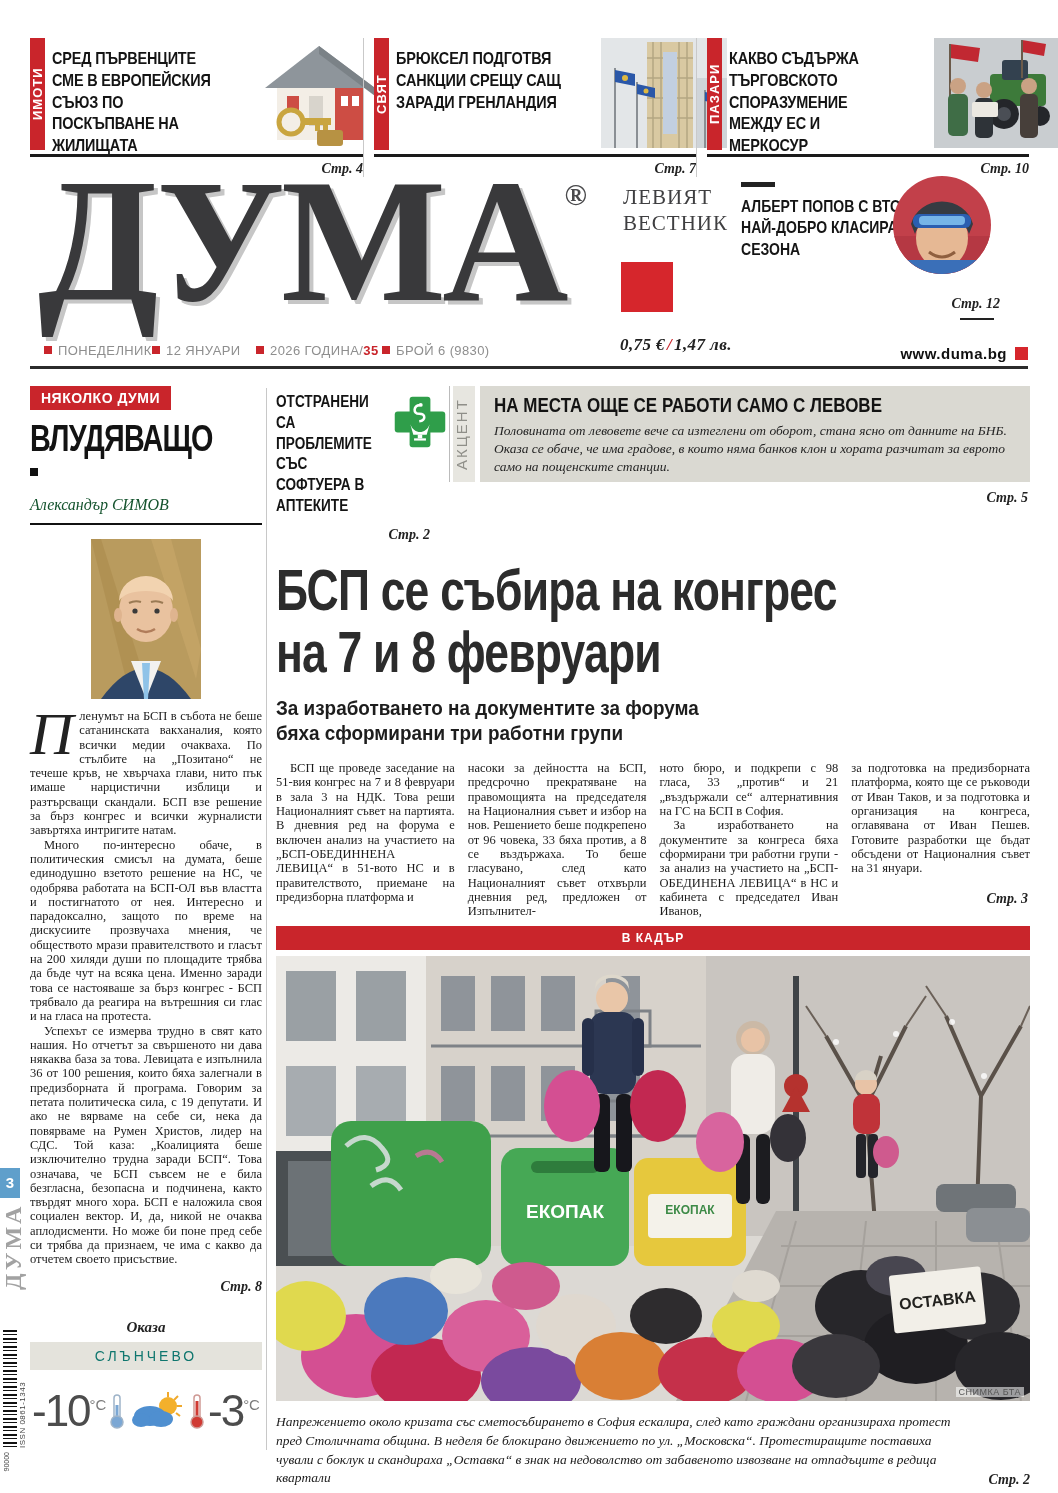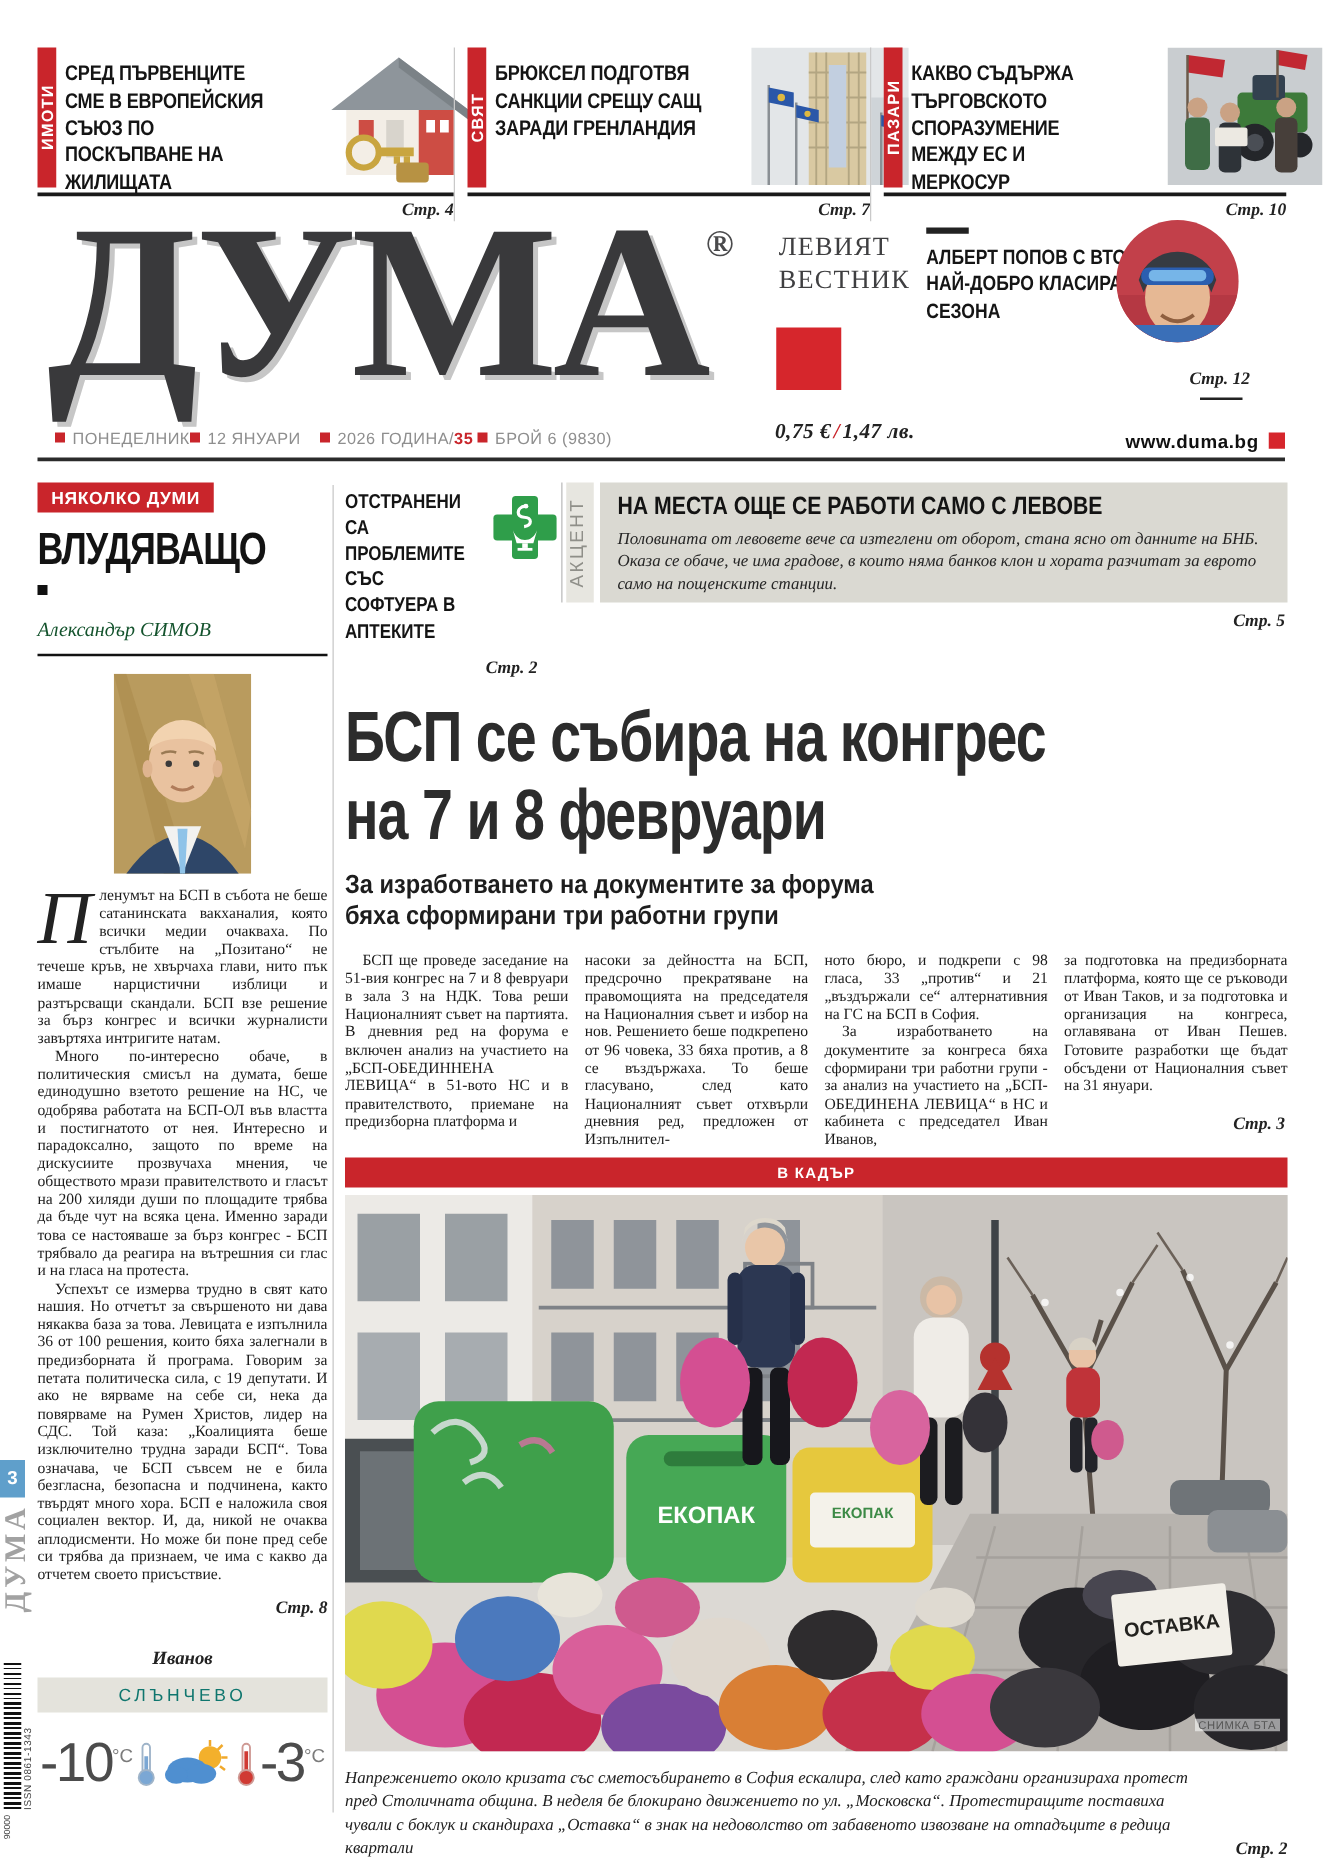--- a/index.html
+++ b/index.html
@@ -122,21 +122,21 @@
   .col{flex:1;font-family:"Liberation Serif","DejaVu Serif",serif;font-size:12.5px;line-height:14.3px;
        text-align:justify;color:#1b1b1b;}
   .col p{margin:0;}
   .col p.ind{text-indent:14px;}
   .art-ref{text-align:right;margin-top:16px;padding-right:2px;}
 
   .kadar{margin-top:8px;background:#c9252b;color:#fff;text-align:center;font-weight:bold;font-size:12px;
          letter-spacing:1px;padding:5px 0;}
   .photo{margin-top:6px;position:relative;height:445px;background:#ccc;}
   .photo svg{display:block;}
-  .credit{position:absolute;right:6px;bottom:16px;font-size:9px;color:#555;letter-spacing:.5px;
+  .credit{position:absolute;right:6px;bottom:4px;font-size:9px;color:#555;letter-spacing:.5px;
           background:rgba(255,255,255,.55);padding:0 3px;}
   .caption-row{margin-top:12px;display:flex;align-items:flex-end;}
   .caption{flex:1;font-family:"Liberation Serif","DejaVu Serif",serif;font-style:italic;font-size:13.5px;
            line-height:1.38;color:#202020;}
   .cap-ref{margin-left:18px;white-space:nowrap;}
 </style>
 </head>
 <body>
 
 <div id="page">
@@ -289,21 +289,21 @@
       <path d="M46 90 q9 6 18 0" stroke="#b07c5a" stroke-width="2.4" fill="none"></path>
     </svg>
     <div class="op-text">
       <p><span class="dropcap">П</span><span>ленумът на БСП в събота не беше сатанинската вакханалия, която всички медии очакваха. По стълбите на „Позитано“ не течеше кръв, не хвърчаха глави, нито пък имаше нарцистични изблици и разтърсващи скандали. БСП взе решение за бърз конгрес и всички журналисти завъртяха интригите натам.</span></p>
       <p class="ind">Много по-интересно обаче, в политическия смисъл на думата, беше единодушно взетото решение на НС, че одобрява работата на БСП-ОЛ във властта и постигнатото от нея. Интересно и парадоксално, защото по време на дискусиите прозвучаха мнения, че обществото мрази правителството и гласът на 200 хиляди души по площадите трябва да бъде чут на всяка цена. Именно заради това се настояваше за бърз конгрес - БСП трябвало да реагира на вътрешния си глас и на гласа на протеста.</p>
       <p class="ind">Успехът се измерва трудно в свят като нашия. Но отчетът за свършеното ни дава някаква база за това. Левицата е изпълнила 36 от 100 решения, които бяха залегнали в предизборната й програма. Говорим за петата политическа сила, с 19 депутати. И ако не вярваме на себе си, нека да повярваме на Румен Христов, лидер на СДС. Той каза: „Коалицията беше изключително трудна заради БСП“. Това означава, че БСП съвсем не е била безгласна, безопасна и подчинена, както твърдят много хора. БСП е наложила своя социален вектор. И, да, никой не очаква аплодисменти. Но може би поне пред себе си трябва да признаем, че има с какво да отчетем своето присъствие.</p>
     </div>
     <div class="op-ref"><span class="pgref">Стр. 8</span></div>
 
     <div class="weather">
-      <div class="w-city">Иванов</div>
+      <div class="w-city">Оказа</div>
       <div class="w-bar">СЛЪНЧЕВО</div>
       <div class="w-temps">
         <span class="w-num"><span>-10</span><sup>°C</sup></span>
         <svg width="16" height="36" viewBox="0 0 16 36">
           <rect x="5" y="2" width="6" height="24" rx="3" fill="#fff" stroke="#9fb4c9" stroke-width="1.5"></rect>
           <rect x="6.5" y="12" width="3" height="14" fill="#7ba7d4"></rect>
           <circle cx="8" cy="29" r="6" fill="#7ba7d4" stroke="#9fb4c9" stroke-width="1.5"></circle>
         </svg>
         <svg width="58" height="42" viewBox="0 0 58 42">
           <g stroke="#f0a92c" stroke-width="2">

